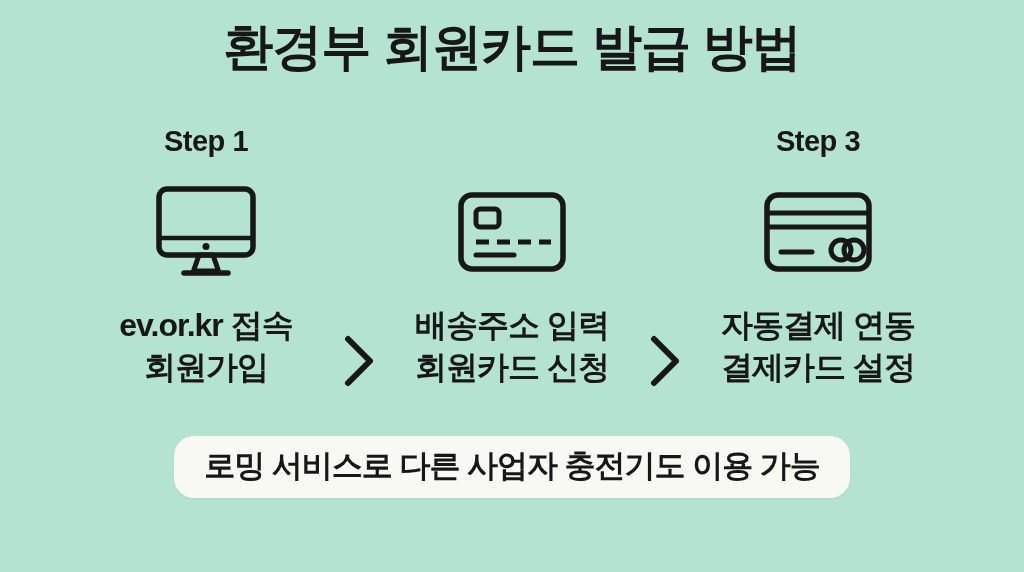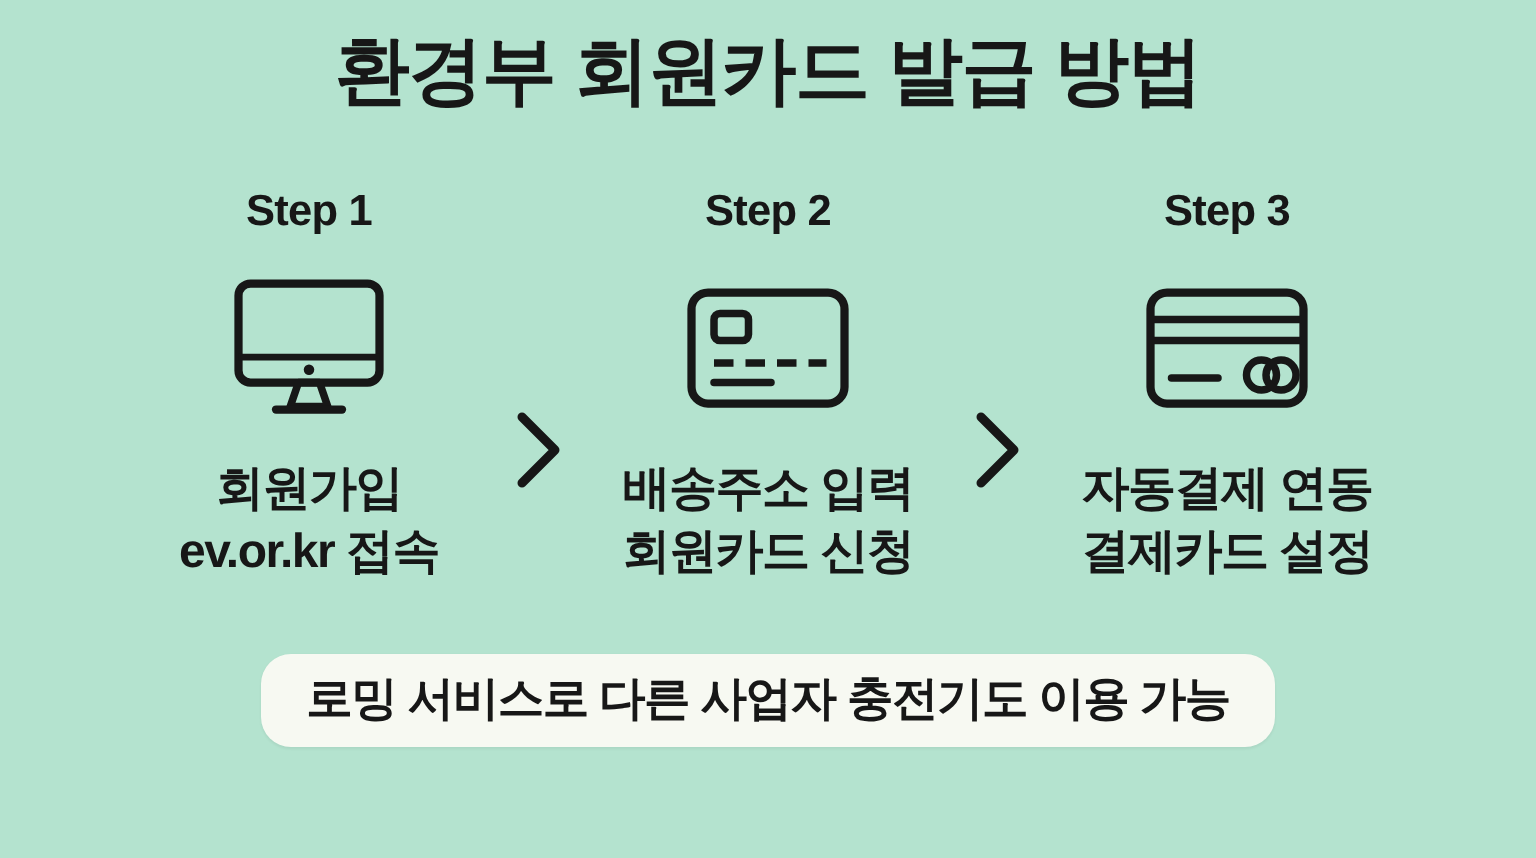--- a/index.html
+++ b/index.html
@@ -26,21 +26,21 @@
     font-size: 50px;
     font-weight: 800;
     letter-spacing: -1px;
     text-align: center;
     line-height: 1.1;
   }
   .steps-row {
     margin-top: 50px;
     display: flex;
     flex-direction: row;
-    align-items: center;
+    align-items: flex-end;
     justify-content: center;
     width: 100%;
   }
   .step-col {
     width: 250px;
     display: flex;
     flex-direction: column;
     align-items: center;
   }
   .step-label {
@@ -95,35 +95,34 @@
       <div class="step-icon">
         <svg width="104" height="96" viewBox="0 0 104 96" fill="none" stroke="#171717">
           <rect x="5" y="5" width="94" height="66" rx="8" stroke-width="5.5"></rect>
           <line x1="5" y1="54" x2="99" y2="54" stroke-width="4.5"></line>
           <circle cx="52" cy="62.5" r="3.5" fill="#171717" stroke="none"></circle>
           <path d="M45 71 L59 71 L64.5 87 L39.5 87 Z" stroke-width="5" stroke-linejoin="round"></path>
           <line x1="30" y1="89" x2="74" y2="89" stroke-width="5.5" stroke-linecap="round"></line>
         </svg>
       </div>
       <div class="step-desc">
+        <div>ev.or.kr 접속</div>
         <div>회원가입</div>
-        <div>ev.or.kr 접속</div>
       </div>
     </div>
 
     <div class="sep-col">
       <span>
         <svg width="32" height="54" viewBox="0 0 32 54" fill="none" stroke="#171717">
           <polyline points="5,5 27,27 5,49" stroke-width="6" stroke-linecap="round" stroke-linejoin="round"></polyline>
         </svg>
       </span>
     </div>
 
     <div class="step-col">
-      <div class="step-label">Step 2</div>
       <div class="step-icon">
         <svg width="112" height="84" viewBox="0 0 112 84" fill="none" stroke="#171717">
           <rect x="5" y="5" width="102" height="74" rx="11" stroke-width="5.5"></rect>
           <rect x="20" y="19" width="23" height="18" rx="4" stroke-width="5"></rect>
           <line x1="20" y1="52" x2="95" y2="52" stroke-width="5" stroke-dasharray="13 8"></line>
           <line x1="20" y1="65" x2="58" y2="65" stroke-width="5" stroke-linecap="round"></line>
         </svg>
       </div>
       <div class="step-desc">
         <div>배송주소 입력</div>

